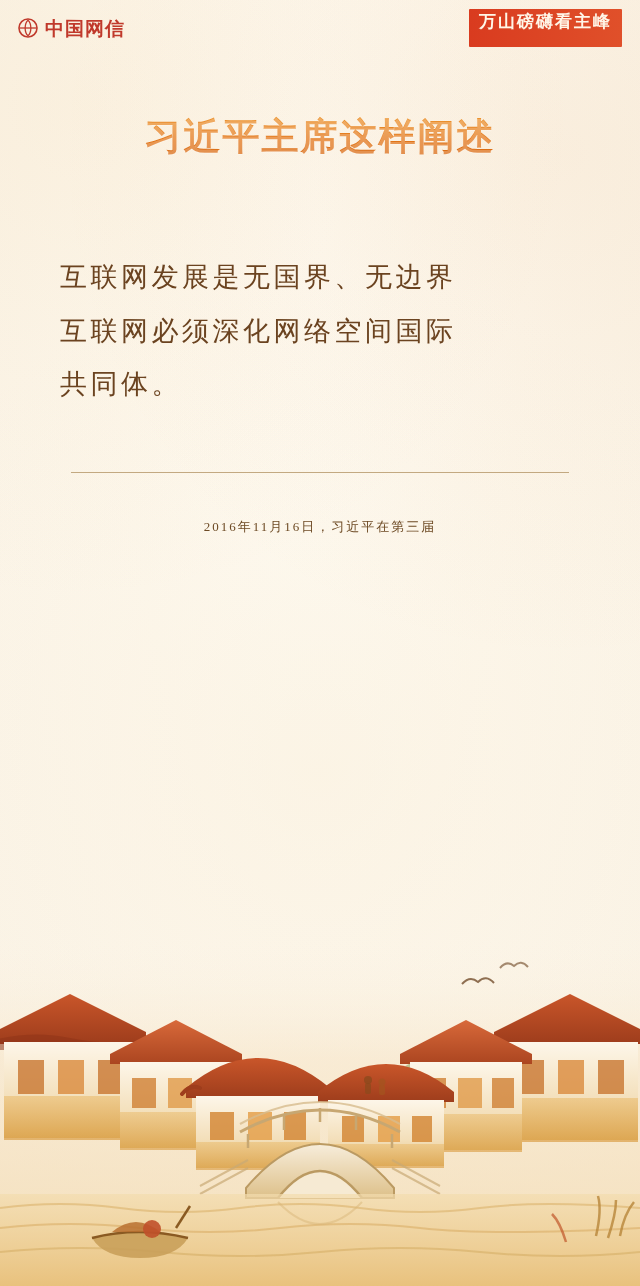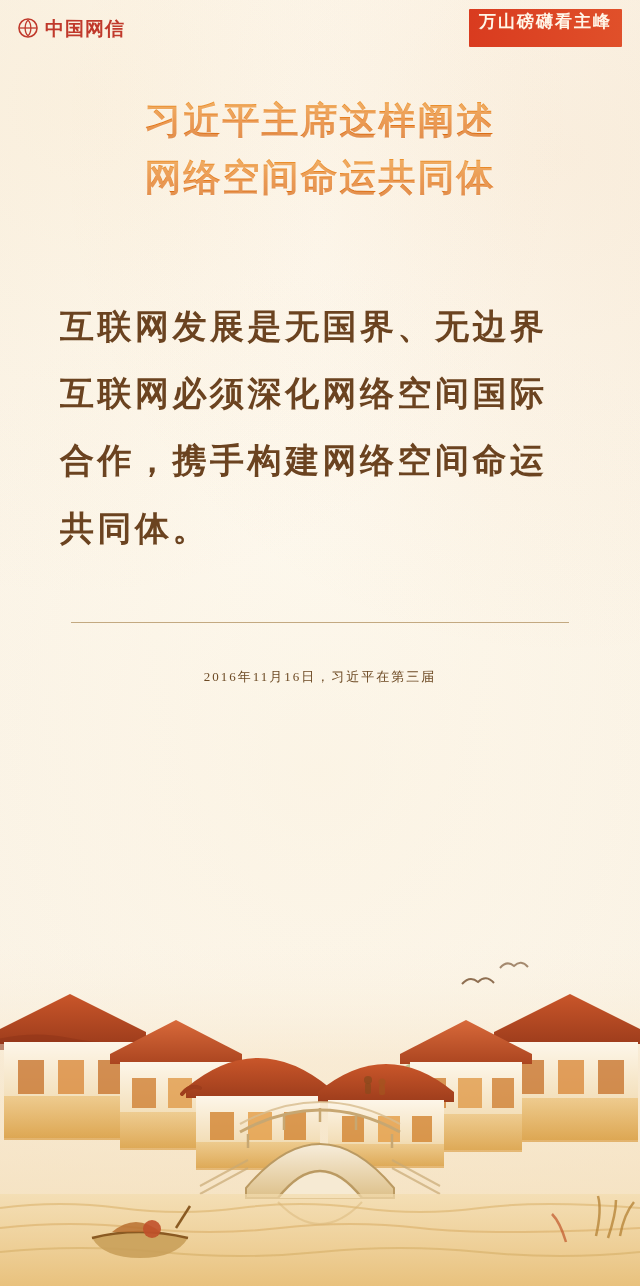--- a/index.html
+++ b/index.html
@@ -74,21 +74,21 @@
     font-weight: bold;
     letter-spacing: 2px;
     padding: 3px 10px 16px 10px;
     line-height: 1.15;
     border-radius: 1px;
   }
 
   
   .headline {
     position: relative;
-    margin-top: 36px;
+    margin-top: 52px;
     text-align: center;
     z-index: 4;
   }
   .headline-line {
     font-family: "Liberation Sans", "DejaVu Sans", sans-serif;
     font-weight: bold;
     font-size: 37px;
     letter-spacing: 2px;
     line-height: 1.55;
     color: #e07b18;
@@ -100,27 +100,26 @@
   }
 
   
   .quote {
     position: relative;
     margin: 86px 60px 0 60px;
     z-index: 4;
   }
   .quote-line {
     font-family: "Liberation Serif", "DejaVu Serif", serif;
-    font-size: 34px;
+    font-size: 27px;
     color: #6b4320;
     letter-spacing: 3.5px;
     line-height: 1.98;
     text-align: justify;
     white-space: nowrap;
-    font-weight: bold;
   }
 
   
   .divider {
     position: relative;
     margin: 60px auto 0 auto;
     width: 498px;
     height: 1px;
     background: #b99b6e;
     opacity: 0.85;
@@ -171,27 +170,25 @@
           <line x1="1.6" y1="10" x2="18.4" y2="10" stroke="#c0392b" stroke-width="1.3"></line>
         </svg>
       </span>
       <span class="brand-text">中国网信</span>
     </div>
     <div class="topic-tag">万山磅礴看主峰</div>
   </div>
 
   <div class="headline">
     <div class="headline-line">习近平主席这样阐述</div>
-    <div class="headline-line">网络空间命运共同体</div>
   </div>
 
   <div class="quote">
     <div class="quote-line">互联网发展是无国界、无边界</div>
     <div class="quote-line">互联网必须深化网络空间国际</div>
-    <div class="quote-line">合作，携手构建网络空间命运</div>
     <div class="quote-line">共同体。</div>
   </div>
 
   <div class="divider"></div>
 
   <div class="source">
     <div class="source-line">2016年11月16日，习近平在第三届</div>
   </div>
 
   <div class="illustration">

